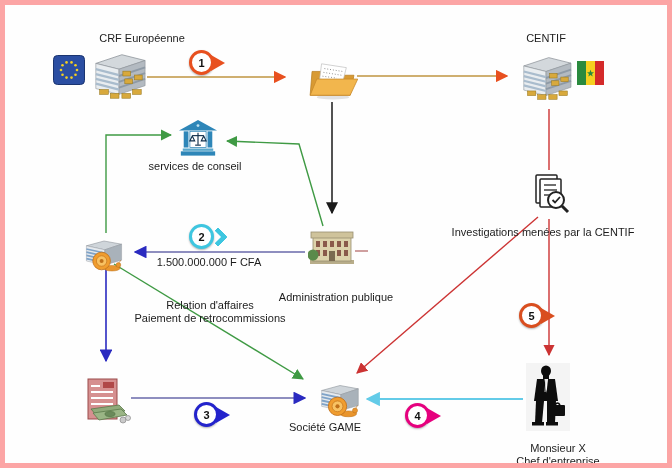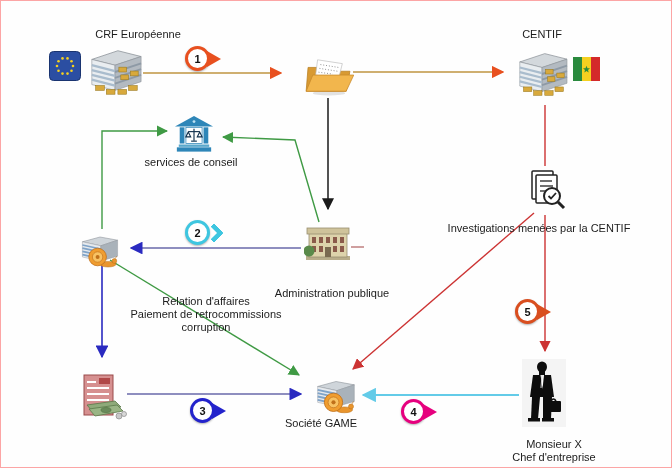--- a/index.html
+++ b/index.html
@@ -1,18 +1,18 @@
 <!DOCTYPE html>
 <html><head>
 <meta charset="utf-8">
 <style>
   html,body{margin:0;padding:0;background:#fff;}
   #canvas{
     position:relative;width:672px;height:468px;background:#fefefe;
-    border:1px solid #fca5a5;box-sizing:border-box;overflow:hidden;
+    border:5px solid #fca5a5;box-sizing:border-box;overflow:hidden;
     font-family:"Liberation Sans",sans-serif;
   }
   svg.lines{position:absolute;left:0;top:0;z-index:1;}
   .icon{position:absolute;z-index:3;}
   .lbl{
     position:absolute;z-index:4;transform:translateX(-50%);
     font-size:11px;color:#1c1c1c;white-space:nowrap;text-align:center;line-height:13px;
   }
   .badge{position:absolute;z-index:6;display:flex;align-items:center;}
   .badge .circle{
@@ -268,24 +268,24 @@
       </g>
       <polygon points="18.5,16 22,16 20.5,30" fill="#ffffff"></polygon>
       <line x1="20" y1="16" x2="19" y2="29" stroke="#cfcfcf" stroke-width="1"></line>
     </svg>
   </div>
 
   <div class="lbl" style="left:137px;top:27px">CRF Européenne</div>
   <div class="lbl" style="left:541px;top:27px">CENTIF</div>
   <div class="lbl" style="left:190px;top:155px">services de conseil</div>
   <div class="lbl" style="left:331px;top:286px">Administration publique</div>
+  <div class="lbl" style="left:204px;top:251px">1.500.000.000 F CFA</div>
   <div class="lbl" style="left:205px;top:294px">
     <div>Relation d'affaires</div>
     <div>Paiement de retrocommissions</div>
-    <div>corruption</div>
   </div>
   <div class="lbl" style="left:320px;top:416px">Société GAME</div>
   <div class="lbl" style="left:538px;top:221px">Investigations menées par la CENTIF</div>
   <div class="lbl" style="left:553px;top:437px">
     <div>Monsieur X</div>
     <div>Chef d'entreprise</div>
   </div>
 
   <div class="badge" style="left: 184px; top: 45px; --c: #e8501f;">
     <span class="circle">

